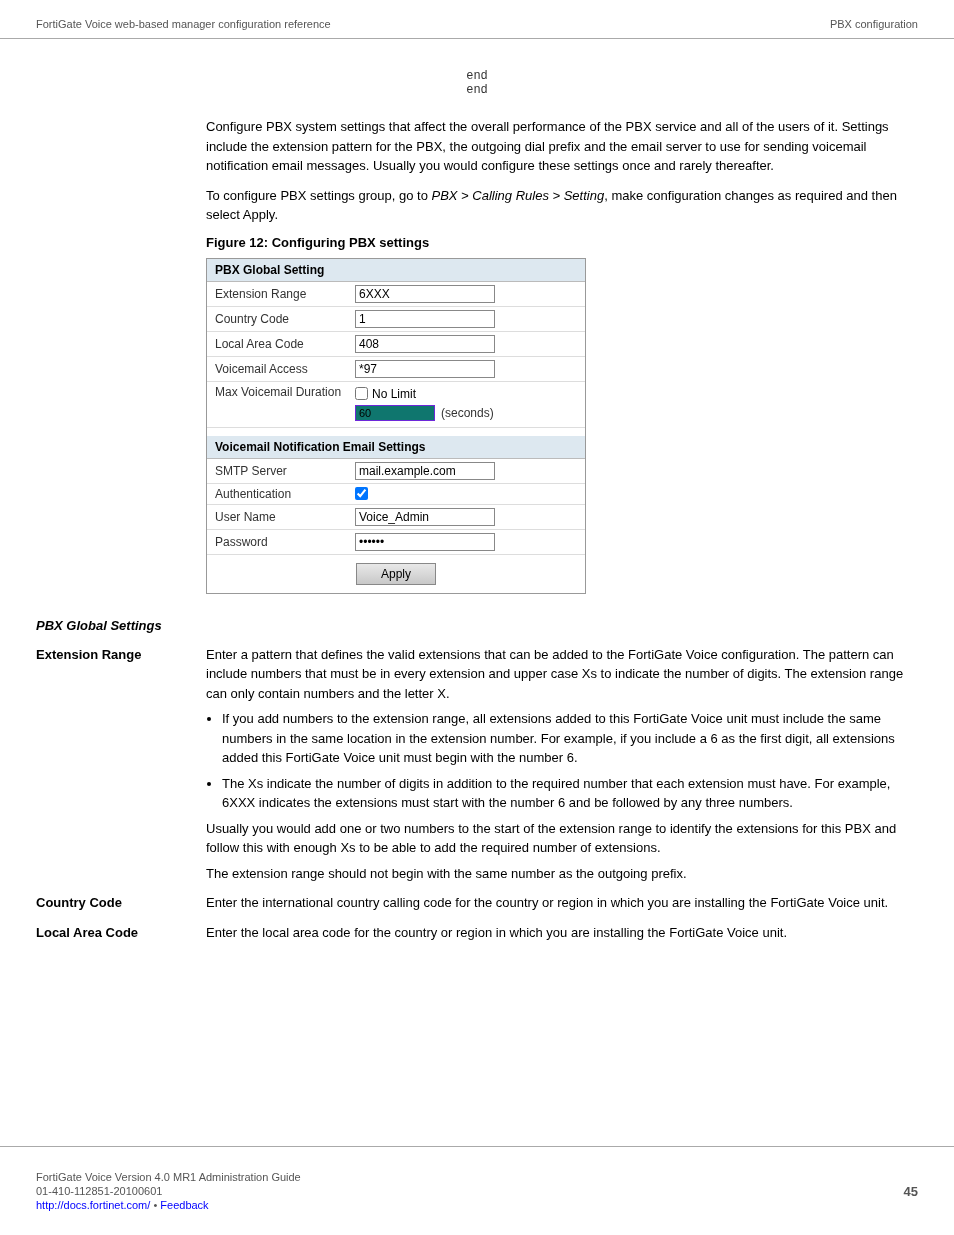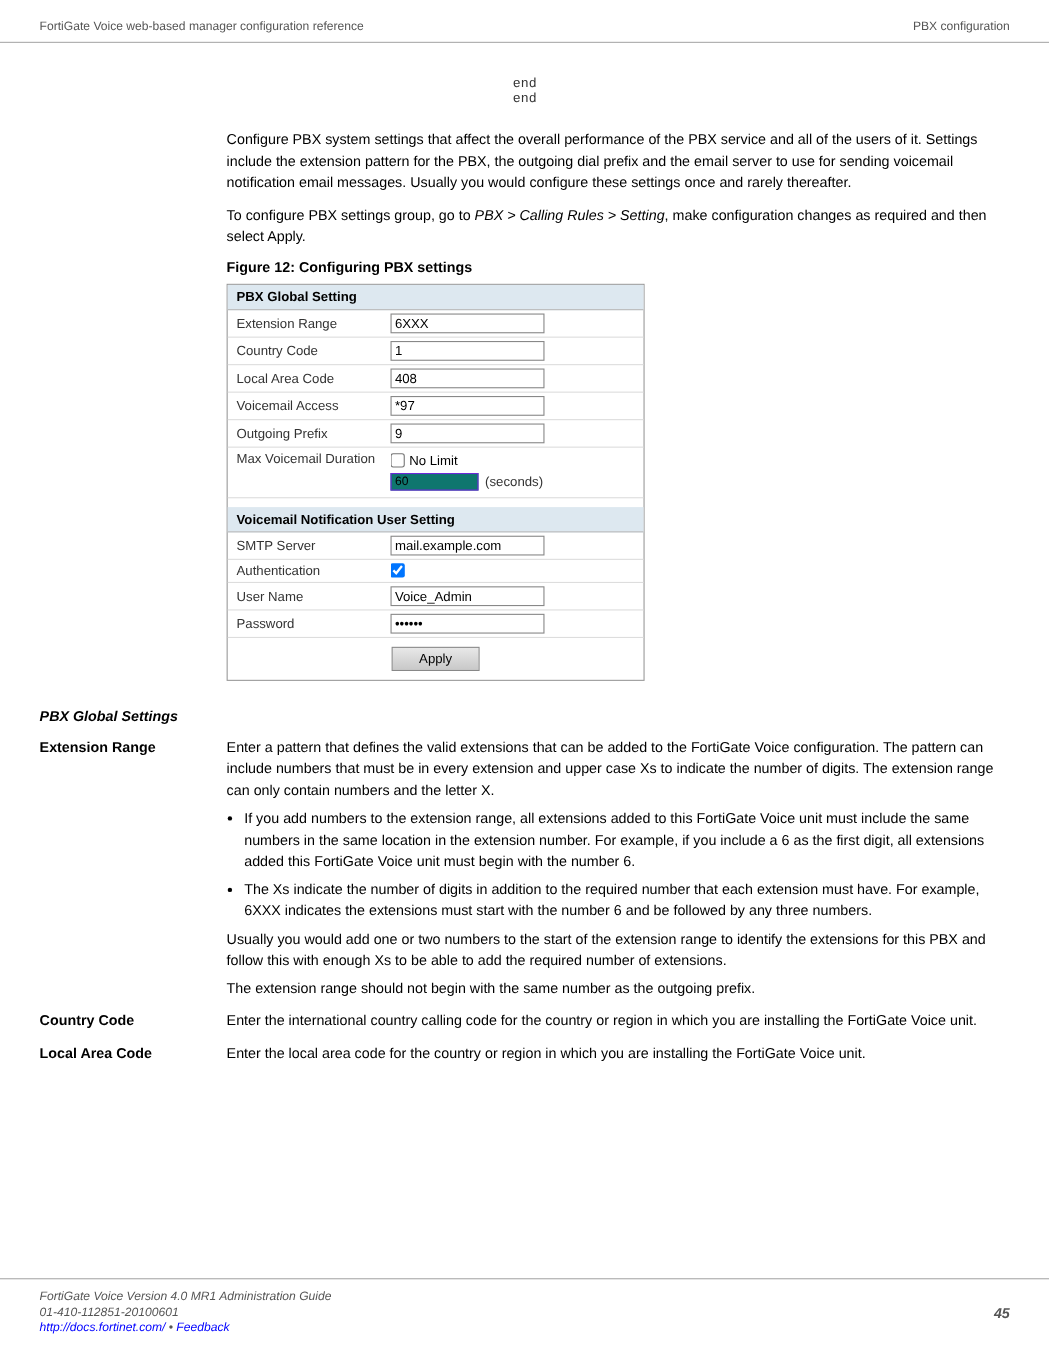--- a/index.html
+++ b/index.html
@@ -20,31 +20,30 @@
       padding: 18px 36px 8px 36px;
       font-size: 11px;
       color: #555;
       border-bottom: 1px solid #aaa;
       margin-bottom: 0;
     }
 
     
     .page-footer {
       position: absolute;
-      bottom: 12px;
+      bottom: 0;
       left: 0;
       right: 0;
       border-top: 1px solid #aaa;
-      padding: 10px 36px;
+      padding: 24px 36px;
       display: flex;
       justify-content: space-between;
       align-items: center;
       font-size: 11px;
       color: #555;
-      font-style: italic;
     }
     .page-footer .footer-left { display: flex; flex-direction: column; gap: 2px; }
     .page-footer a { color: #00f; text-decoration: none; }
     .page-footer .page-num { font-weight: bold; font-size: 13px; }
 
     
     .content {
       padding: 20px 36px 80px 36px;
     }
 
@@ -242,42 +241,38 @@
     <div class="pbx-row">
       <span class="pbx-label">Local Area Code</span>
       <input class="pbx-input" type="text" value="408" style="">
     </div>
 
     <div class="pbx-row">
       <span class="pbx-label">Voicemail Access</span>
       <input class="pbx-input" type="text" value="*97" style="">
     </div>
 
-    <div class="pbx-row">
-      <span class="pbx-label">Outgoing Prefix</span>
-      <input class="pbx-input" type="text" value="9" style="">
-    </div>
 
     <div class="pbx-row" style="align-items:flex-start; padding-bottom:0;">
       <span class="pbx-label">Max Voicemail Duration</span>
       <div>
         <div class="no-limit-row" style="padding-left:0; padding-top:2px;">
           <input type="checkbox" style="">
           <span>No Limit</span>
         </div>
         <div class="seconds-row" style="padding-left:0;">
           <input class="pbx-input-small" type="text" value="60" style="">
           <span class="pbx-units">(seconds)</span>
         </div>
       </div>
     </div>
 
     <div style="height:8px;"></div>
 
-    <div class="pbx-section-header">Voicemail Notification User Setting</div>
+    <div class="pbx-section-header">Voicemail Notification Email Settings</div>
 
     <div class="pbx-row">
       <span class="pbx-label">SMTP Server</span>
       <input class="pbx-input" type="text" value="mail.example.com" style="">
     </div>
 
     <div class="pbx-row">
       <span class="pbx-label">Authentication</span>
       <input type="checkbox" checked="" style="">
     </div>

